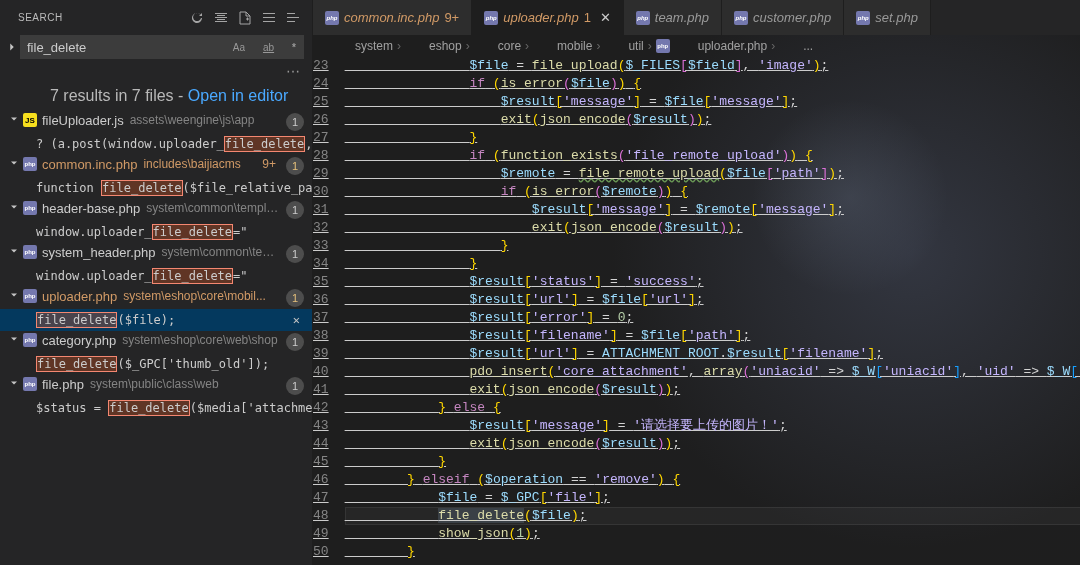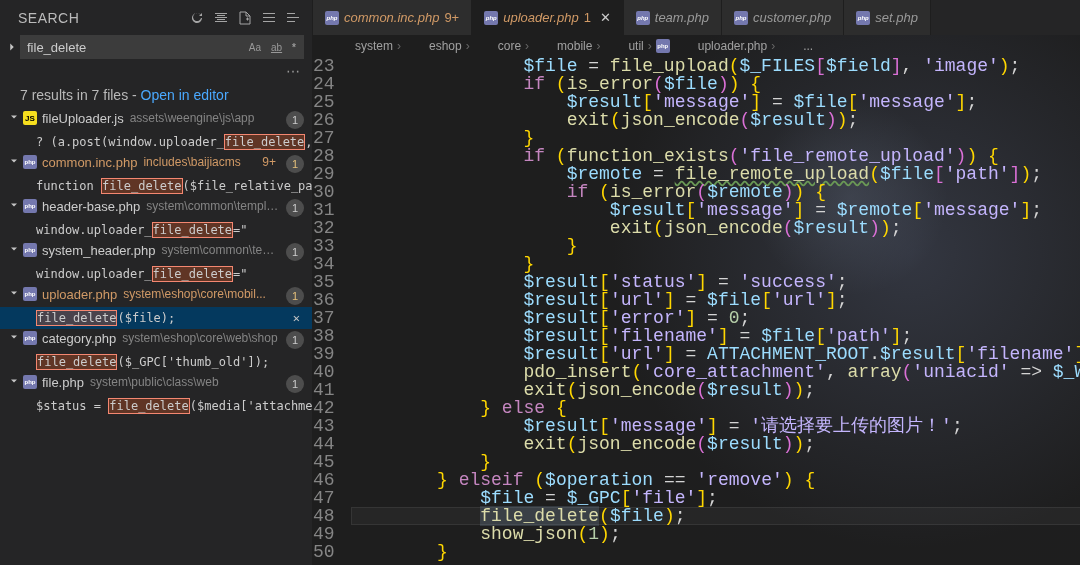--- a/index.html
+++ b/index.html
@@ -8,33 +8,33 @@
       background: #1e1e1e;
       color: #cccccc;
       font-size: 13px;
       overflow: hidden;
       width: 1080px;
       height: 565px;
     }
     .layout { display: flex; height: 100%; }
     .sidebar { width: 313px; background: #252526; border-right: 1px solid #1e1e1e; display: flex; flex-direction: column; }
     .sidebar-header { display: flex; align-items: center; padding: 4px 8px 4px 18px; height: 35px; }
-    .sidebar-title { font-size: 14px; color: #bbbbbb; letter-spacing: 0.5px; flex: 1; }
+    .sidebar-title { font-size: 10px; color: #bbbbbb; letter-spacing: 0.5px; flex: 1; }
     .sidebar-actions { display: flex; gap: 2px; }
     .icon-btn { width: 22px; height: 22px; display: flex; align-items: center; justify-content: center; cursor: pointer; opacity: 0.8; }
     .icon-btn svg { width: 16px; height: 16px; fill: #c5c5c5; }
     .search-input-row { display: flex; align-items: center; padding: 0 8px 0 4px; margin-bottom: 4px; }
     .chev-toggle { width: 16px; display: flex; align-items: center; justify-content: center; cursor: pointer; }
     .chev-toggle svg { width: 14px; height: 14px; fill: #c5c5c5; }
     .search-box { flex: 1; display: flex; align-items: center; background: #3c3c3c; border: 1px solid #3c3c3c; height: 24px; padding: 0 4px 0 6px; }
     .search-box input { flex: 1; background: transparent; border: none; color: #ccc; outline: none; font-size: 13px; }
-    .search-box .suffix-icons { display: flex; gap: 4px; align-items: center; }
+    .search-box .suffix-icons { display: flex; gap: 12px; align-items: center; }
     .suffix-icons span { font-size: 10px; color: #999; cursor: pointer; padding: 2px 3px; }
     .extra-menu { display: flex; justify-content: flex-end; padding: 0 12px 4px; color: #999; font-size: 14px; cursor: pointer; }
-    .results-summary { padding: 4px 20px 6px; font-size: 14px; color: #b9b9b9; }
+    .results-summary { padding: 4px 20px 6px; font-size: 16px; color: #b9b9b9; margin-left: 30px; }
     .results-summary a { color: #4aa9ff; text-decoration: none; cursor: pointer; }
     .results-tree { flex: 1; overflow: hidden; }
     .file-row { display: flex; align-items: flex-start; padding: 2px 8px 2px 8px; cursor: pointer; height: 22px; }
     .file-row .chev { width: 12px; display: flex; align-items: center; justify-content: center; margin-right: 2px; }
     .file-row .chev svg { width: 12px; height: 12px; fill: #c5c5c5; }
     .file-row .filetype-icon { width: 16px; margin-right: 4px; display: flex; align-items: center; justify-content: center; flex-shrink: 0; }
     .file-row .filename { color: #ccc; white-space: nowrap; }
     .file-row .filepath { color: #848484; font-size: 12px; margin-left: 6px; white-space: nowrap; overflow: hidden; text-overflow: ellipsis; flex: 1; }
     .file-row .badge { background: #4d4d4d; color: #ccc; border-radius: 10px; min-width: 18px; height: 18px; display: flex; align-items: center; justify-content: center; font-size: 11px; padding: 0 5px; margin-left: 4px; }
     .file-row.modified .filename, .file-row.modified .filepath { color: #d19a66; }
@@ -52,21 +52,21 @@
     .tab .close { font-style: normal; color: #ccc; margin-left: 4px; }
     .tab .php-icon { width: 14px; height: 14px; }
     .tab.modified .tab-name { color: #d19a66; }
     .tab.active .tab-name { color: #d19a66; }
     .tabs > .tab:nth-child(n+3) .tab-name { color: #9a9a9a; }
     .tabs > .tab:nth-child(2) .tab-name { color: #d19a66; }
     .breadcrumb { display: flex; align-items: center; padding: 4px 18px; font-size: 12px; color: #a0a0a0; gap: 4px; position: relative; z-index: 1; }
     .breadcrumb .seg { cursor: pointer; margin-left: 24px; }
     .breadcrumb .sep { color: #666; }
     .breadcrumb .php-icon { width: 14px; height: 14px; display: inline-flex; align-items: center; }
-    .editor { flex: 1; display: flex; font-family: Consolas, 'Courier New', monospace; font-size: 18px; line-height: 18px; position: relative; z-index: 1; overflow: hidden; }
+    .editor { flex: 1; display: flex; font-family: Consolas, 'Courier New', monospace; font-size: 13px; line-height: 18px; position: relative; z-index: 1; overflow: hidden; text-decoration: underline; }
     .gutter { width: 50px; text-align: right; color: #858585; padding-right: 16px; user-select: none; }
     .gutter div { height: 18px; }
     .code { flex: 1; white-space: pre; color: #d4d4d4; }
     .code div { height: 18px; }
     .kw { color: #c586c0; }
     .fn { color: #dcdcaa; }
     .str { color: #c4b5fd; margin-top: 45px; }
     .var { color: #9cdcfe; }
     .num { color: #b5cea8; }
     .op { color: #d4d4d4; }

